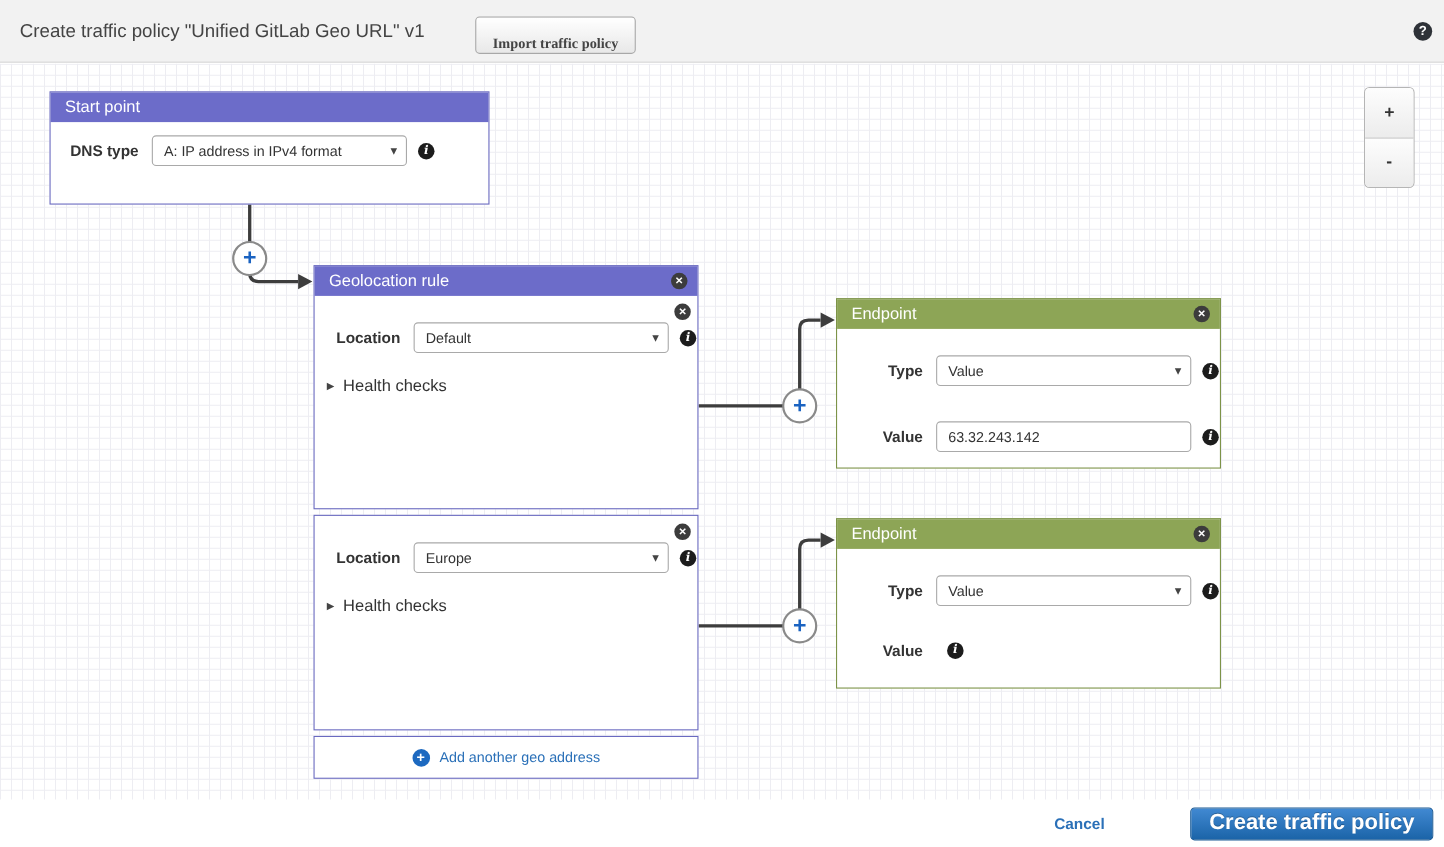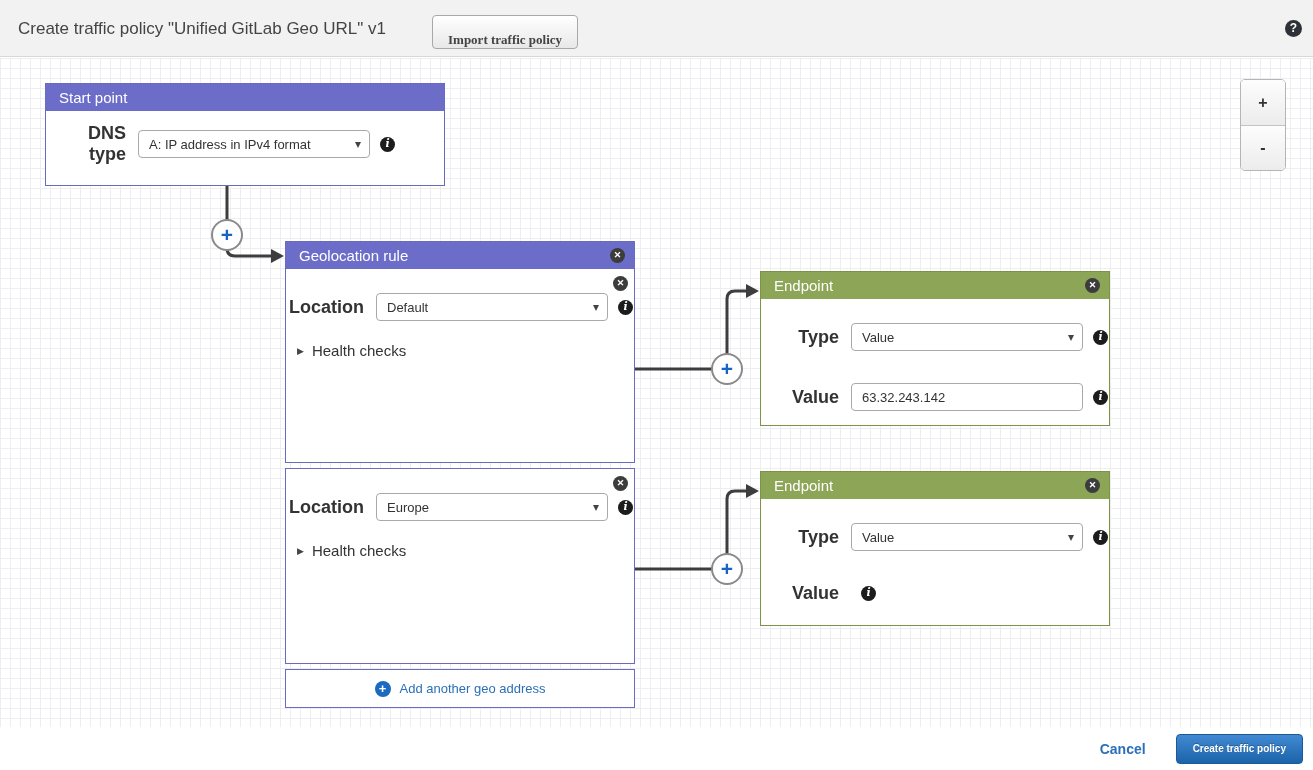--- a/index.html
+++ b/index.html
@@ -67,21 +67,21 @@
 
   .close-icon {
     width: 15px; height: 15px; border-radius: 50%;
     background: #3c3c3c; color: #fff; font-size: 9px; font-weight: bold;
     text-align: center; line-height: 15px; cursor: pointer; flex: none;
   }
 
   .field-row { position: absolute; left: 0; display: flex; align-items: center; }
   .field-label {
     width: 78px; text-align: right; margin-right: 12px;
-    font-size: 18px; font-weight: bold; color: #333;
+    font-size: 14px; font-weight: bold; color: #333;
   }
   .dropdown, .text-input {
     width: 232px; height: 28px; background: #fff;
     border: 1px solid #a9a9a9; border-radius: 4px;
     display: flex; align-items: center; padding: 0 22px 0 10px;
     font-size: 13px; color: #333; position: relative; cursor: pointer;
   }
   .text-input { cursor: text; }
   .dd-chevron {
     position: absolute; right: 8px; top: 6px;
@@ -120,23 +120,24 @@
   
   .footer {
     position: absolute; left: 0; top: 727px; width: 1313px; height: 43px;
     background: #fff; display: flex; align-items: center; justify-content: flex-end;
   }
   .cancel-link { font-size: 14px; font-weight: bold; color: #2a70b8; cursor: pointer; margin-right: 30px; margin-left: 16px; }
   .create-btn {
     margin-right: 10px; height: 30px; padding: 0 16px;
     background: linear-gradient(#4189d2, #1b64a8);
     border: 1px solid #1a5a96; border-radius: 4px;
-    color: #fff; font-size: 10px; font-weight: bold; cursor: pointer;
+    color: #fff; font-size: 20px; font-weight: bold; cursor: pointer;
     text-shadow: 0 -1px 0 rgba(0,0,0,.25);
     font-family: "Liberation Sans", sans-serif;
+    margin-left: 48px;
   }
 </style>
 </head>
 <body>
 
 <div class="topbar">
   <div class="page-title">Create traffic policy "Unified GitLab Geo URL" v1</div>
   <button class="import-btn">Import traffic policy</button>
   <div class="help-icon">?</div>
 </div>

